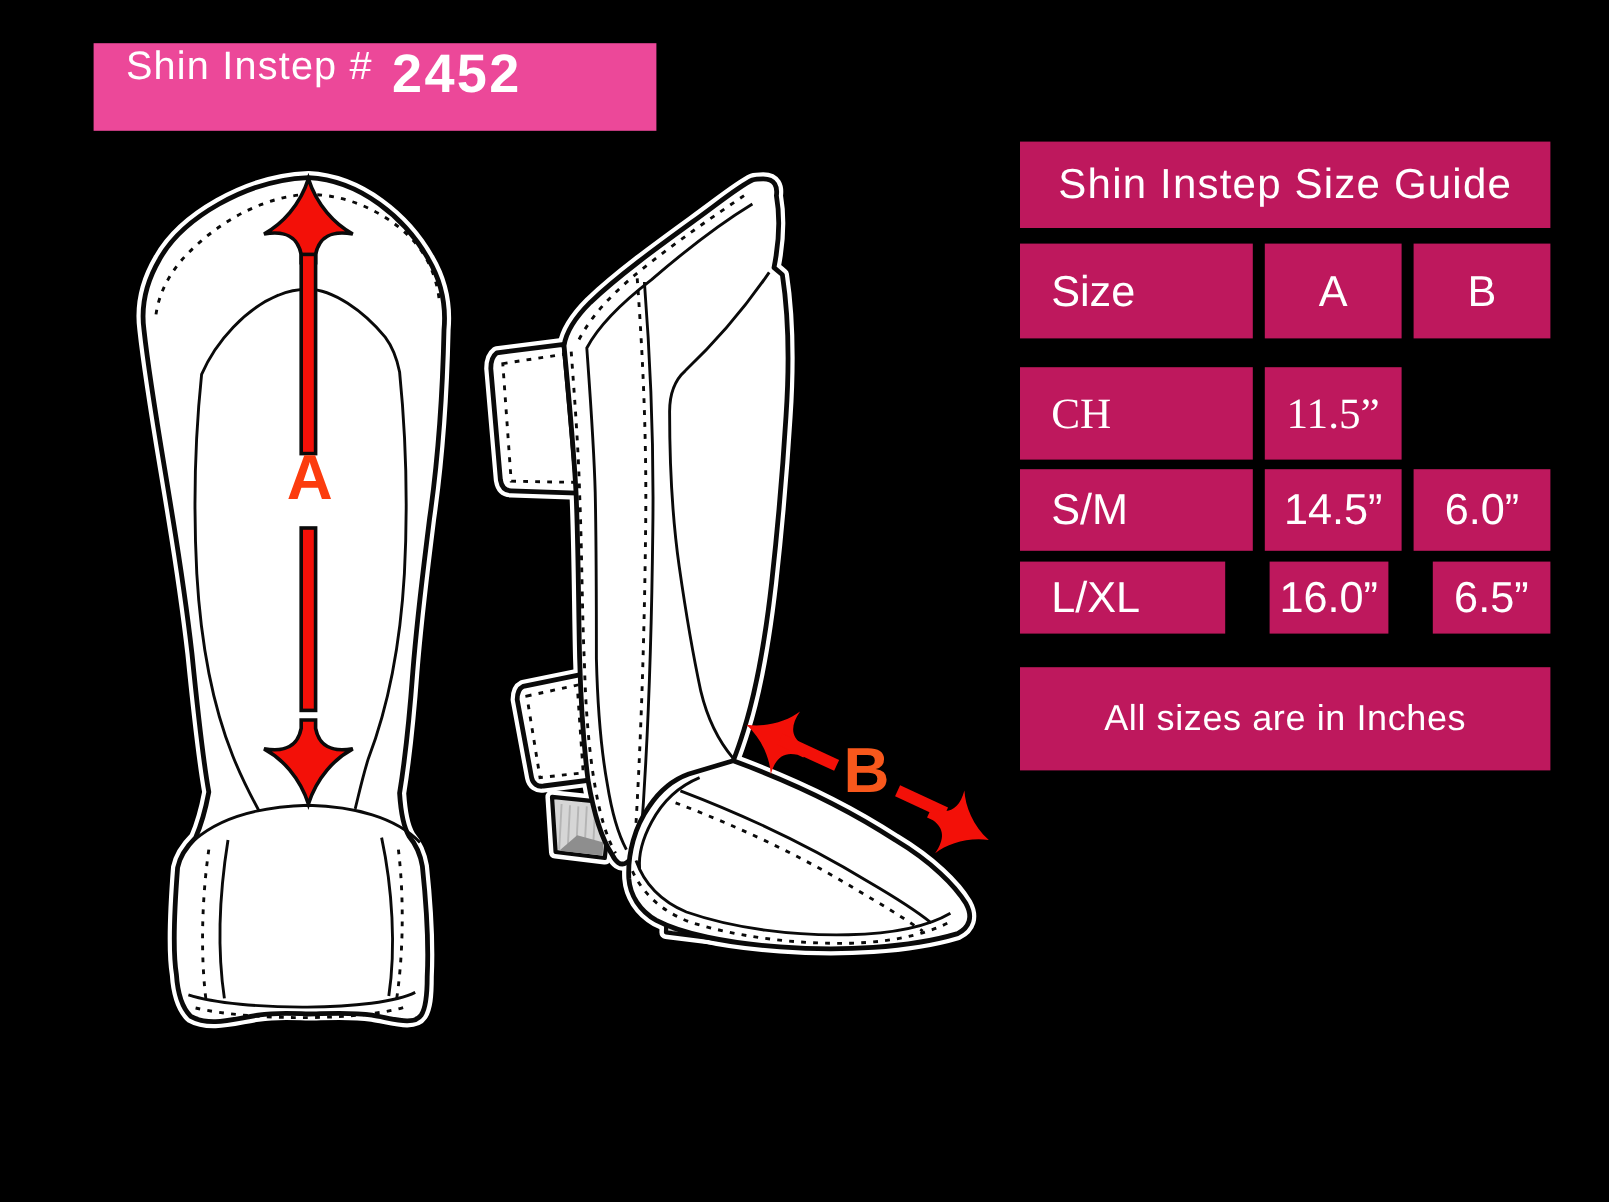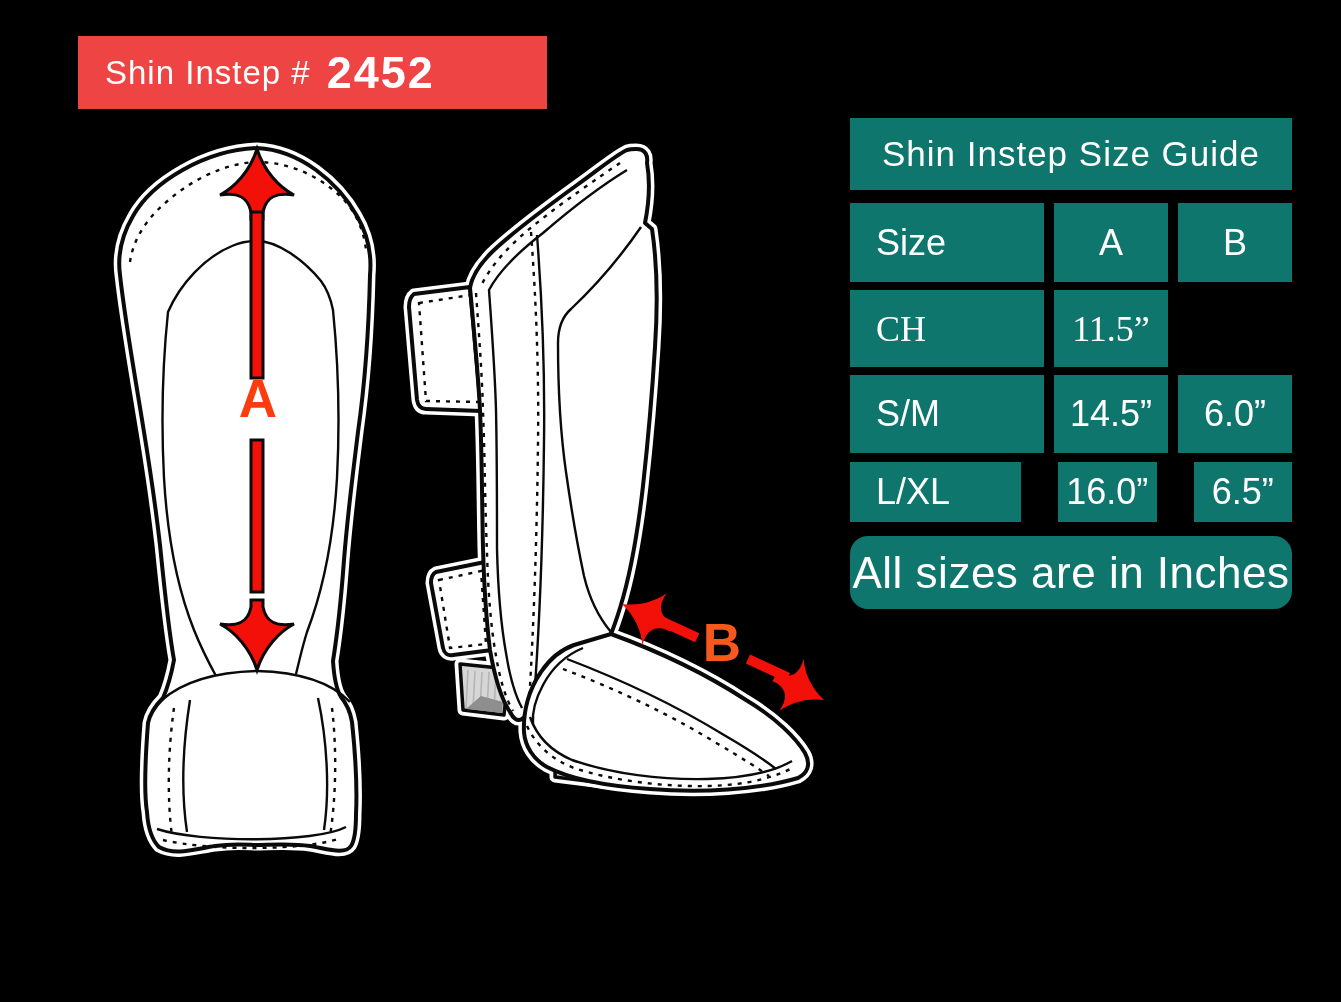--- a/index.html
+++ b/index.html
@@ -1,44 +1,44 @@
 <!DOCTYPE html>
 <html><head>
 <meta charset="utf-8">
 <style>
   html,body{margin:0;padding:0;background:#000;}
   .stage{position:relative;width:1341px;height:1002px;background:#000;overflow:hidden;
          font-family:"Liberation Sans", sans-serif;}
   .art{position:absolute;left:0;top:0;width:1341px;height:1002px;}
 
   
-  .banner{position:absolute;left:78px;top:36px;width:469px;height:73px;background:#ef4444;
-          display:flex;align-items:center;padding-left:27px;box-sizing:border-box;color:#fff;}
+  .banner{position:absolute;left:78px;top:36px;width:469px;height:73px;background:#ec4899;
+          display:flex;align-items:flex-start;padding-left:27px;box-sizing:border-box;color:#fff;}
   .banner .prefix{font-size:33px;font-weight:400;letter-spacing:1px;}
   .banner .model{font-size:45px;font-weight:700;margin-left:16px;letter-spacing:2px;}
 
   
   .dim-label{position:absolute;width:64px;text-align:center;font-weight:800;font-size:53px;line-height:1;}
   .label-a{left:226px;top:372px;color:#fc3c0e;}
   .label-b{left:690px;top:616px;color:#f8581c;}
 
   
   .guide{position:absolute;left:850px;top:118px;width:442px;color:#fff;}
-  .cell{background:#0f766e;display:flex;align-items:center;box-sizing:border-box;}
+  .cell{background:#be185d;display:flex;align-items:center;box-sizing:border-box;}
   .g-title{height:72px;margin-bottom:13px;justify-content:center;font-size:35px;letter-spacing:1px;}
   .g-row{display:flex;gap:10px;}
-  .r-col{height:79px;margin-bottom:8px;}
+  .r-col{height:79px;margin-bottom:24px;}
   .r-1{height:77px;margin-bottom:8px;font-family:Liberation Serif, serif;}
-  .r-2{height:78px;margin-bottom:9px;}
-  .r-3{height:60px;margin-bottom:14px;gap:37px;}
+  .r-2{height:68px;margin-bottom:9px;}
+  .r-3{height:60px;margin-bottom:28px;gap:37px;}
   .c-size{width:194px;padding-left:26px;font-size:36px;}
   .c-a{width:114px;justify-content:center;font-size:36px;}
   .c-b{width:114px;justify-content:center;font-size:36px;}
   .g-row .cell{height:100%;}
-  .g-foot{height:73px;justify-content:center;font-size:44px;letter-spacing:0.5px;border-radius:18px;}
+  .g-foot{height:86px;justify-content:center;font-size:30px;letter-spacing:0.5px;}
 
   
   .halo{stroke:#fff;stroke-width:11;fill:#fff;stroke-linejoin:round;}
   .shape{fill:#fff;stroke:#0a0a0a;stroke-width:4;stroke-linejoin:round;}
   .gray-shape{fill:#d6d6d6;stroke:#0a0a0a;stroke-width:3.5;stroke-linejoin:round;}
   .thin{fill:none;stroke:#0a0a0a;stroke-width:2.4;}
   .dash{fill:none;stroke:#0a0a0a;stroke-width:2.4;stroke-dasharray:4 6;}
   .stripe{stroke:#b5b5b5;stroke-width:1.6;}
   .wedge{fill:#8e8e8e;stroke:none;}
   .arr{fill:#f31008;}

